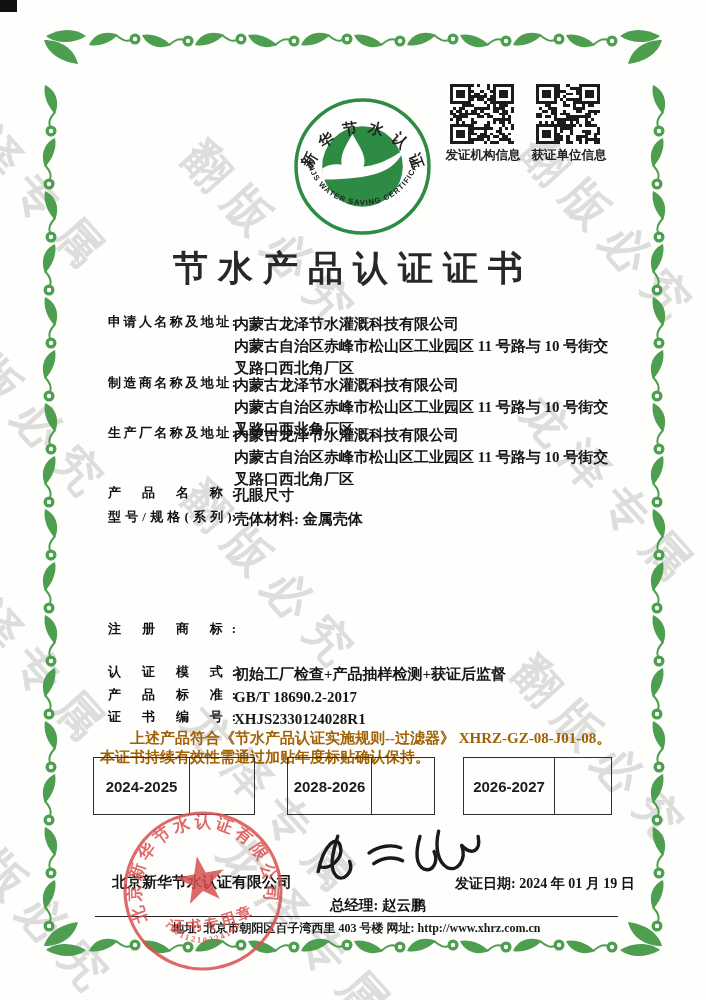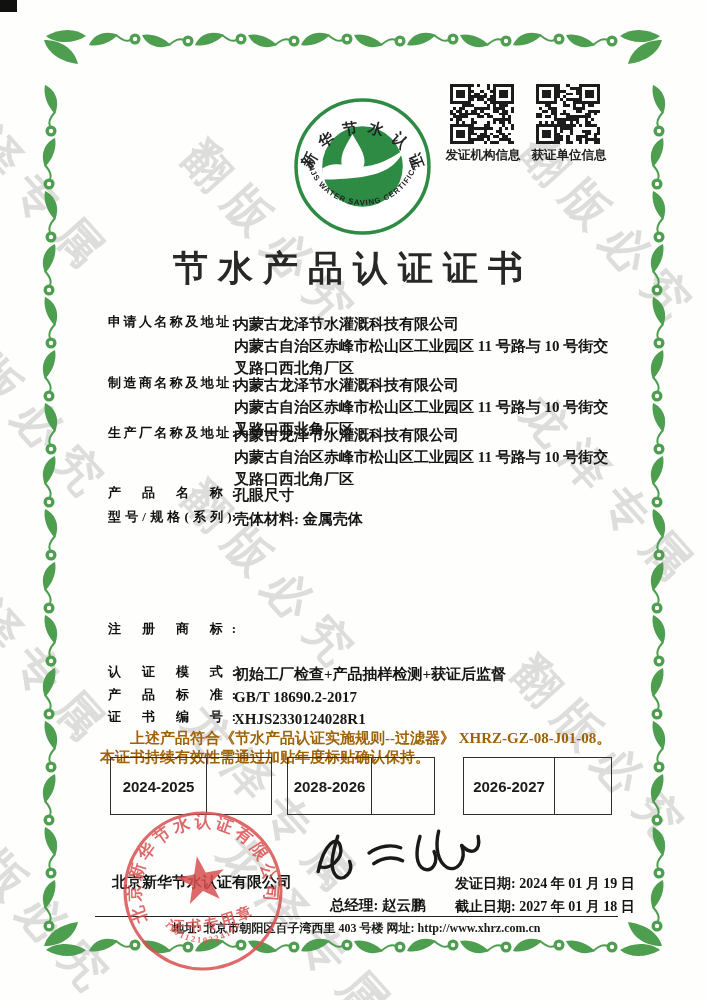--- a/index.html
+++ b/index.html
@@ -27,21 +27,21 @@
   .field-label{position:absolute;left:0;top:0;width:128px;font-size:13px;
       text-align:justify;text-align-last:justify;white-space:nowrap;color:#111;}
   .field-lines{position:absolute;left:126px;top:0;width:394px;}
   .field-line{font-size:15px;line-height:22px;color:#151515;white-space:nowrap;}
   .statement{position:absolute;left:100px;top:729px;width:522px;font-size:15px;line-height:19px;
       text-indent:2em;color:#a16207;}
   .year-box{position:absolute;top:757px;height:56px;border:1.6px solid #2f2f2f;display:flex;background:transparent;}
   .yb-cell1{display:flex;align-items:center;justify-content:center;font-size:15px;
       font-family:"Liberation Sans","DejaVu Sans",sans-serif;font-weight:700;color:#1c1c1c;border-right:1.4px solid #2f2f2f;}
   .yb-cell2{flex:1;}
-  #yb1{left:110px;width:160px;text-align:center;} #yb1 .yb-cell1{width:95px;}
+  #yb1{left:93px;width:160px;text-align:center;} #yb1 .yb-cell1{width:95px;}
   #yb2{left:287px;width:146px;} #yb2 .yb-cell1{width:83px;}
   #yb3{left:463px;width:147px;justify-content:flex-end;} #yb3 .yb-cell1{width:90px;}
   .sticker{position:absolute;left:191px;top:763px;width:58px;height:52px;z-index:4;
       background:#eef8ea;border:2px solid #3f9d3f;border-radius:8px;box-shadow:inset 0 0 0 1px #bfe3b8;
       display:flex;flex-direction:column;align-items:center;justify-content:center;color:#2e8b2e;}
   .sticker .s1{font-size:11.5px;letter-spacing:.5px;font-family:"Liberation Sans","DejaVu Sans",sans-serif;font-weight:700;}
   .sticker .s2,.sticker .s3{font-size:10.5px;font-style:italic;font-weight:700;line-height:12px;}
   .issuer{position:absolute;left:112px;top:873px;font-size:15px;color:#141414;}
   .manager{position:absolute;left:330px;top:896px;font-size:14.5px;color:#141414;}
   .date1{position:absolute;left:455px;top:875px;font-size:14px;color:#141414;}
@@ -1135,21 +1135,20 @@
         <path d="M70,42 C81,35 93,37 99,41"></path>
         <path d="M118,18 C112,34 112,47 120,51 C128,54 135,45 131,34"></path>
         <path d="M137,14 C132,30 134,45 143,51 C153,56 163,45 159,30"></path>
         <path d="M159,30 C168,41 178,37 176,22"></path>
       </g>
     </svg>
 
     <div class="issuer">北京新华节水认证有限公司</div>
     <div class="manager">总经理: 赵云鹏</div>
     <div class="date1">发证日期: 2024 年 01 月 19 日</div>
-    <div class="date2">截止日期: 2027 年 01 月 18 日</div>
     <div class="footer-rule"></div>
     <div class="address">地址: 北京市朝阳区百子湾西里 403 号楼   网址: http://www.xhrz.com.cn</div>
 
     <svg class="stamp" viewBox="0 0 170 170">
       <g transform="rotate(-10 85 85)" fill="#d95050">
         <circle cx="85" cy="85" r="77" fill="none" stroke="#d95050" stroke-width="3.2"></circle>
         <defs>
           <path id="stampArc" d="M 27,106 a 62,62 0 1 1 116,0"></path>
           <path id="stampChord" d="M 38,116 Q 85,130 132,116"></path>
           <path id="stampNum" d="M 40,108 a 50,50 0 0 0 90,0"></path>

